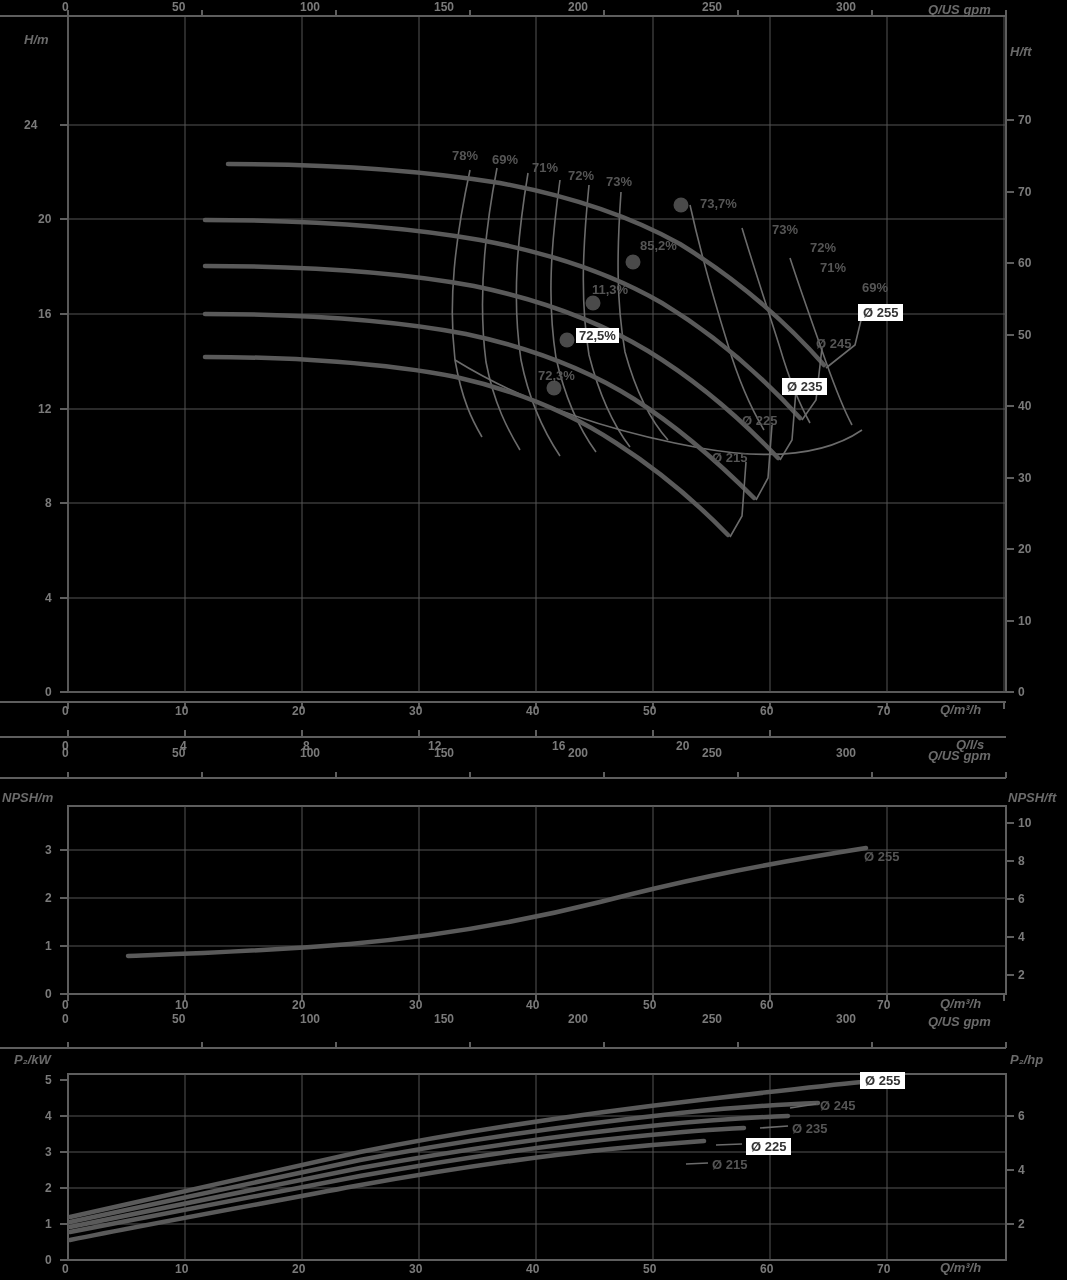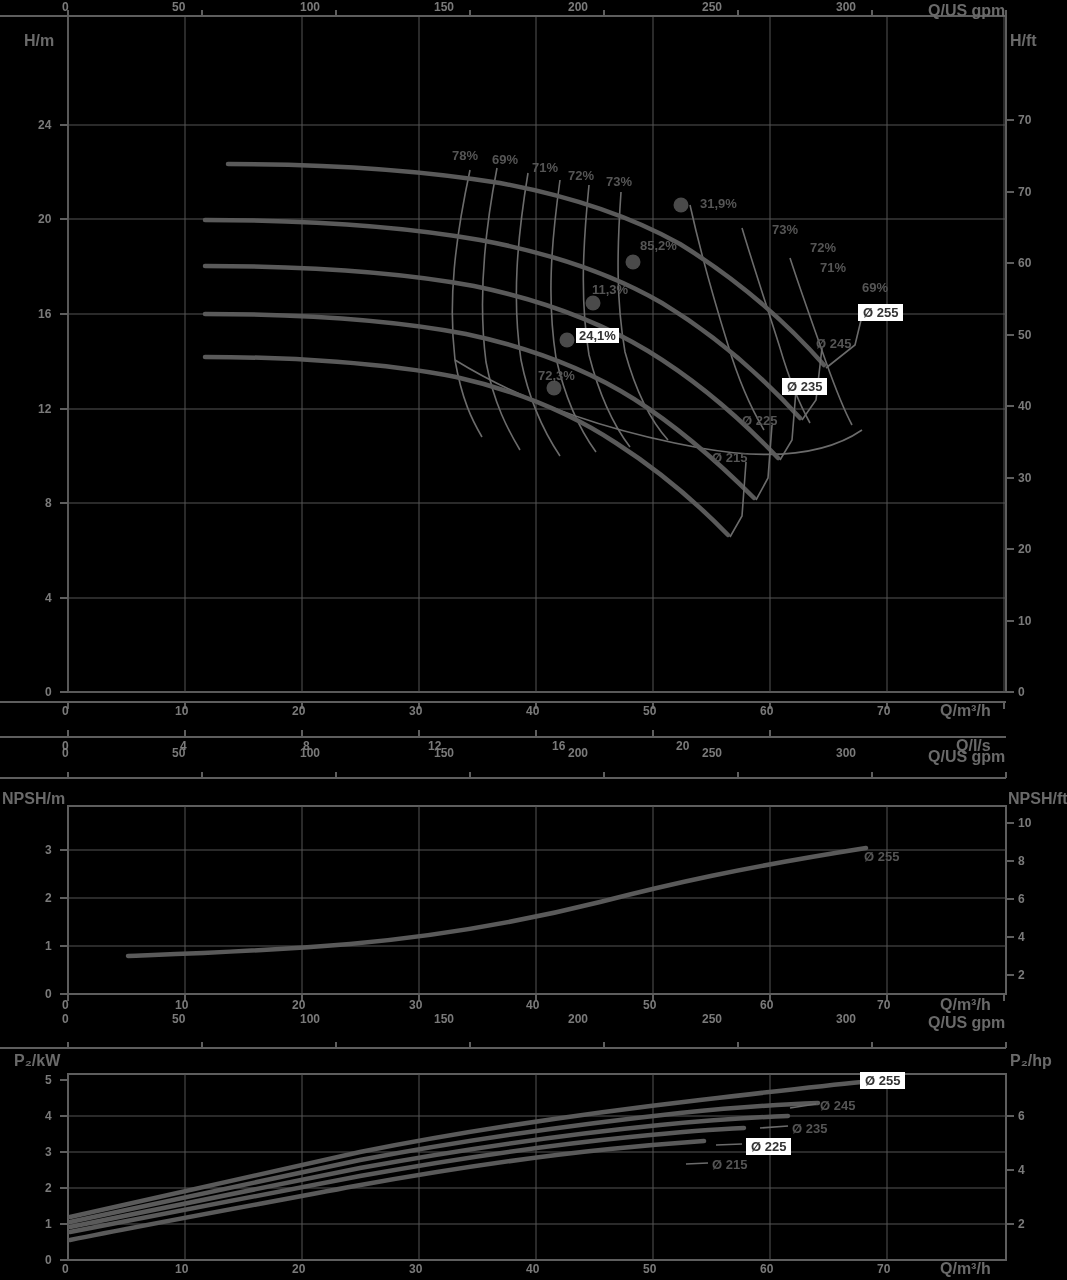--- a/index.html
+++ b/index.html
@@ -6,21 +6,21 @@
   body{width:1067px;height:1280px;font-family:"Liberation Sans",sans-serif;color:#4a4a4a;}
   #stage{position:relative;width:1067px;height:1280px;background:#000;overflow:hidden;}
   svg{display:block;}
   .lbl{position:absolute;font-size:13px;font-weight:bold;color:#555;white-space:nowrap;}
   .boxlbl{position:absolute;background:#fff;color:#333;font-weight:bold;font-size:13px;padding:1px 5px;white-space:nowrap;}
   .effb{position:absolute;background:#fff;color:#333;font-weight:bold;font-size:13px;padding:0 3px;white-space:nowrap;}
   .titlebox{position:absolute;background:#fff;color:#111;padding:8px 12px 10px 12px;}
   .titlebox .t1{font-size:17px;font-weight:bold;letter-spacing:.2px;}
   .titlebox .t2{font-size:12.5px;margin-top:5px;}
   .titlebox .t3{font-size:12.5px;margin-top:2px;}
-  .axname{position:absolute;font-size:16px;font-weight:bold;color:#6a6a6a;white-space:nowrap;}
+  .axname{position:absolute;font-size:13px;font-weight:bold;font-style:italic;color:#6a6a6a;white-space:nowrap;}
   .tick{position:absolute;font-size:12px;font-weight:bold;color:#7a7a7a;}
 </style>
 </head>
 <body>
 
 <div id="stage">
 
   <svg width="1067" height="760" style="position:absolute;left:0;top:0">
 
     <rect x="68" y="16" width="938" height="676" fill="none" stroke="#5e5e5e" stroke-width="2"></rect>
@@ -118,37 +118,37 @@
       <path d="M802,420 L816,400 L822,348"></path>
       <path d="M780,460 L792,440 L796,390"></path>
       <path d="M756,500 L768,478 L772,425"></path>
       <path d="M730,537 L742,516 L746,462"></path>
     </g>
   </svg>
 
 
   <div class="axname" style="left:928px;top:2px;">Q/US gpm</div>
   <div class="axname" style="left:24px;top:32px;">H/m</div>
-  <div class="axname" style="left:1010px;top:32px;">H/ft</div>
+  <div class="axname" style="left:1010px;top:44px;">H/ft</div>
 
   <div class="tick" style="left:62px;top:0px;">0</div>
   <div class="tick" style="left:172px;top:0px;">50</div>
   <div class="tick" style="left:300px;top:0px;">100</div>
   <div class="tick" style="left:434px;top:0px;">150</div>
   <div class="tick" style="left:568px;top:0px;">200</div>
   <div class="tick" style="left:702px;top:0px;">250</div>
   <div class="tick" style="left:836px;top:0px;">300</div>
 
   <div class="tick" style="left:45px;top:685px;">0</div>
   <div class="tick" style="left:45px;top:591px;">4</div>
   <div class="tick" style="left:45px;top:496px;">8</div>
   <div class="tick" style="left:38px;top:402px;">12</div>
   <div class="tick" style="left:38px;top:307px;">16</div>
   <div class="tick" style="left:38px;top:212px;">20</div>
-  <div class="tick" style="left:38px;top:118px;">24</div>
+  <div class="tick" style="left:24px;top:118px;">24</div>
 
   <div class="tick" style="left:1018px;top:685px;">0</div>
   <div class="tick" style="left:1018px;top:614px;">10</div>
   <div class="tick" style="left:1018px;top:542px;">20</div>
   <div class="tick" style="left:1018px;top:471px;">30</div>
   <div class="tick" style="left:1018px;top:399px;">40</div>
   <div class="tick" style="left:1018px;top:328px;">50</div>
   <div class="tick" style="left:1018px;top:256px;">60</div>
   <div class="tick" style="left:1018px;top:185px;">70</div>
   <div class="tick" style="left:1018px;top:113px;">70</div>
@@ -156,24 +156,24 @@
   <div class="lbl" style="left:452px;top:148px;">78%</div>
   <div class="lbl" style="left:492px;top:152px;">69%</div>
   <div class="lbl" style="left:532px;top:160px;">71%</div>
   <div class="lbl" style="left:568px;top:168px;">72%</div>
   <div class="lbl" style="left:606px;top:174px;">73%</div>
   <div class="lbl" style="left:772px;top:222px;">73%</div>
   <div class="lbl" style="left:810px;top:240px;">72%</div>
   <div class="lbl" style="left:820px;top:260px;">71%</div>
   <div class="lbl" style="left:862px;top:280px;">69%</div>
 
-  <div class="lbl" style="left:700px;top:196px;">31,9%</div>
+  <div class="lbl" style="left:700px;top:196px;">73,7%</div>
   <div class="lbl" style="left:640px;top:238px;">85,2%</div>
   <div class="lbl" style="left:592px;top:282px;">11,3%</div>
-  <div class="effb" style="left:576px;top:328px;">24,1%</div>
+  <div class="effb" style="left:576px;top:328px;">72,5%</div>
   <div class="lbl" style="left:538px;top:368px;">72,3%</div>
 
   <div class="boxlbl" style="left:858px;top:304px;">Ø 255</div>
   <div class="lbl" style="left:816px;top:336px;">Ø 245</div>
   <div class="boxlbl" style="left:782px;top:378px;">Ø 235</div>
   <div class="lbl" style="left:742px;top:413px;">Ø 225</div>
   <div class="lbl" style="left:712px;top:450px;">Ø 215</div>
 
   <svg width="1067" height="70" style="position:absolute;left:0;top:692px">
     <line x1="0" y1="10" x2="1006" y2="10" stroke="#5e5e5e" stroke-width="2"></line>

